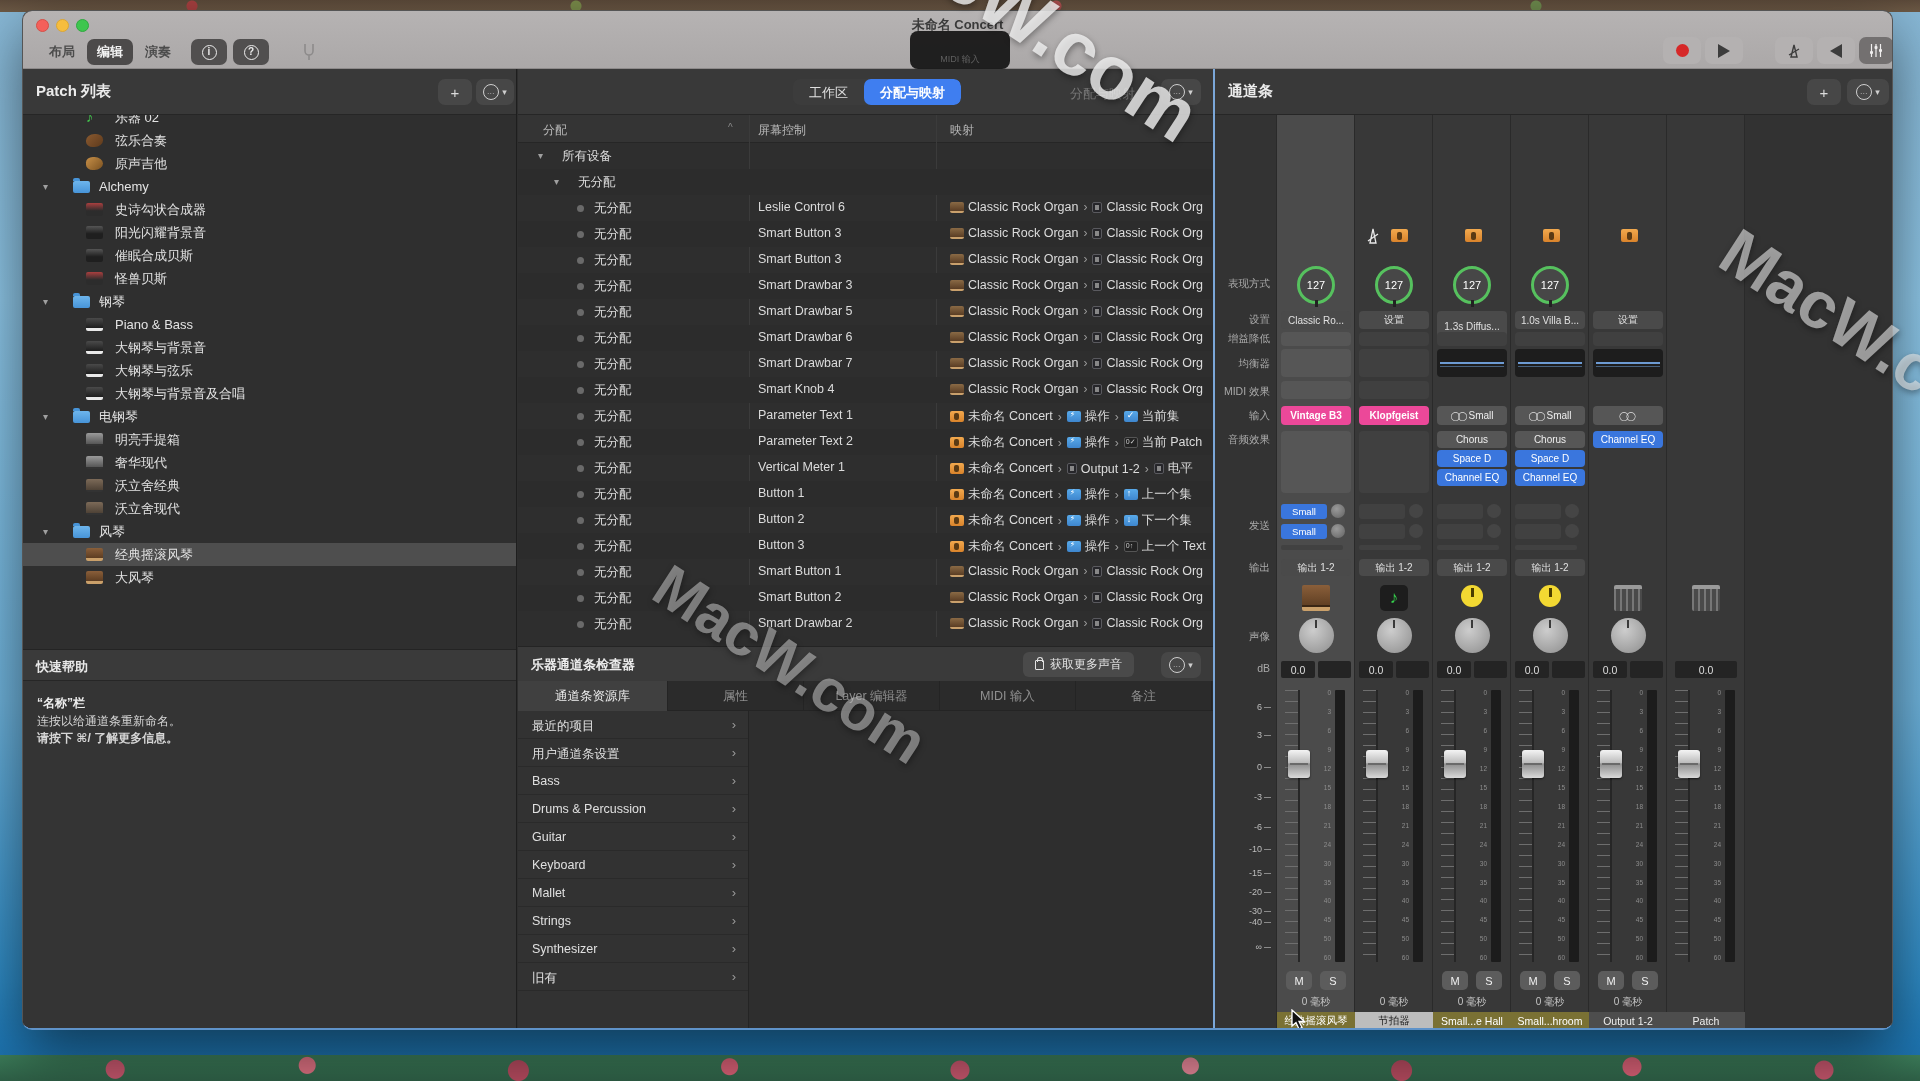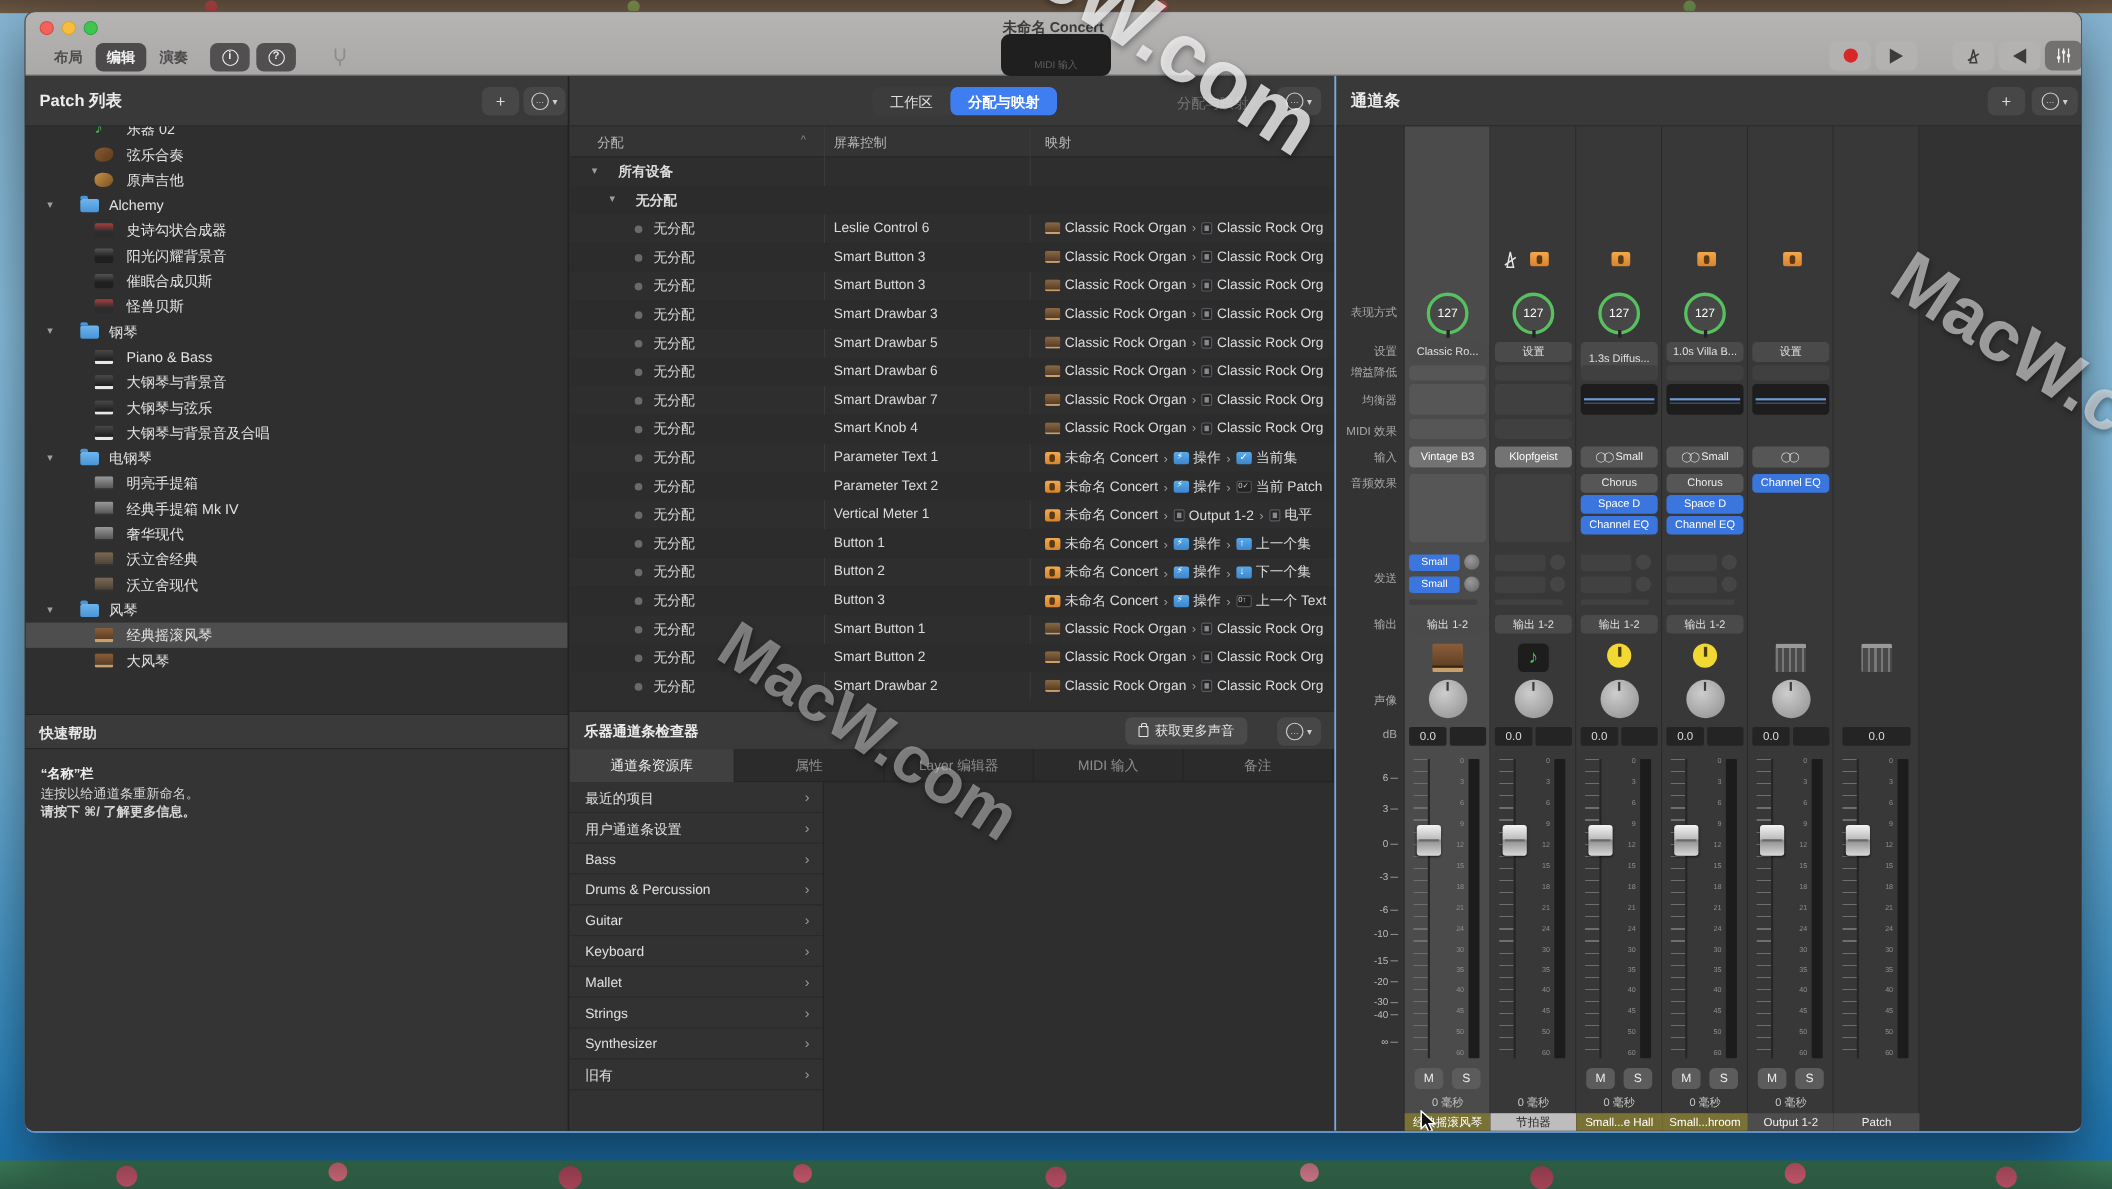--- a/index.html
+++ b/index.html
@@ -94,21 +94,21 @@
   .thead{position:absolute;left:0;right:0;top:46px;height:28px;background:#343434;border-bottom:1px solid #262626;font-size:12px;color:#b9b9b9;}
   .thead .c1{position:absolute;left:25px;top:7px;}
   .thead .sort{position:absolute;left:210px;top:7px;color:#8a8a8a;font-size:10px;}
   .thead .c2{position:absolute;left:240px;top:7px;}
   .thead .c3{position:absolute;left:432px;top:7px;}
   .colsep{position:absolute;top:46px;width:1px;background:#3b3b3b;height:522px;}
   #assign-rows{position:absolute;left:0;right:0;top:74px;}
   .arow{position:relative;height:26px;font-size:12.5px;color:#dcdcdc;}
   .arow:nth-child(even){background:#2c2c2c;}
   .arow .chev{position:absolute;color:#9f9f9f;font-size:10px;top:7px;}
-  .arow .glabel{position:absolute;top:5px;font-weight:bold;}
+  .arow .glabel{position:absolute;top:5px;font-weight:normal;}
   .arow .dot{position:absolute;left:59px;top:10px;width:7px;height:7px;border-radius:50%;background:#6a6a6a;}
   .arow .alabel{position:absolute;left:76px;top:5px;}
   .arow .ctrl{position:absolute;left:240px;top:5px;}
   .arow .map{position:absolute;left:432px;top:5px;right:2px;white-space:nowrap;overflow:hidden;display:flex;align-items:center;}
   .mico{display:inline-block;width:14px;height:11px;border-radius:2px;margin-right:4px;position:relative;flex:none;}
   .mico.organ-mini{background:linear-gradient(#8a6a45,#5a3d24);border-bottom:2px solid #c9a06c;}
   .mico.plugin{background:#26262a;border:1px solid #5a5a5f;width:10px;}
   .mico.plugin::after{content:"";position:absolute;left:2px;top:2px;width:4px;height:5px;background:#888;}
   .mico.concert-folder{background:linear-gradient(#f2a94e,#d9832b);}
   .mico.concert-folder::after{content:"";position:absolute;left:4px;top:2px;width:5px;height:7px;background:#5a3a14;border-radius:2px;}
@@ -142,21 +142,21 @@
 
   
   #strips-body{position:absolute;left:0;right:0;top:46px;bottom:0;background:#323232;}
   .label-col{position:absolute;left:0;top:0;width:62px;bottom:0;background:#333;border-right:1px solid #2a2a2a;}
   .rlab{position:absolute;right:6px;font-size:10.5px;color:#a9a9a9;white-space:nowrap;}
   .strip{position:absolute;top:0;bottom:0;width:78px;background:#383838;border-right:1px solid #2a2a2a;}
   .strip.sel{background:#4b4b4b;}
   .sbox{position:absolute;left:4px;width:70px;background:#4a4a4a;border-radius:4px;color:#e0e0e0;font-size:10px;display:flex;align-items:center;justify-content:center;white-space:nowrap;overflow:hidden;}
   .slot{background:#404040;}
   .strip.sel .slot{background:#565656;}
-  .sbox.green{background:#737373;color:#fff;font-weight:normal;}
+  .sbox.green{background:#ec4899;color:#fff;font-weight:bold;}
   .sbox.blue{background:#3a76dd;color:#fff;}
   .sbox.gray{background:#565656;color:#eee;}
   .eqdisp{background:#1d1d1d !important;}
   .eqdisp::before{content:"";position:absolute;left:3px;right:3px;top:45%;height:2px;background:#6d9bd4;}
   .eqdisp::after{content:"";position:absolute;left:3px;right:3px;top:62%;height:1px;background:#47617f;}
   .knob{position:absolute;left:20px;width:38px;height:38px;border-radius:50%;border:3.5px solid #56c15e;background:#474747;color:#fff;font-size:11px;display:flex;align-items:center;justify-content:center;}
   .knob::after{content:"";position:absolute;left:15px;bottom:-6px;width:3px;height:7px;background:#222;}
   .pan{position:absolute;left:22px;width:35px;height:35px;border-radius:50%;background:radial-gradient(circle at 40% 35%,#cdcdcd,#8d8d8d);}
   .pan::after{content:"";position:absolute;left:16px;top:2px;width:2px;height:8px;background:#3a3a3a;}
   .busic{display:inline-flex;margin-right:4px;letter-spacing:-3px;font-size:9px;color:#ddd;}
@@ -321,24 +321,20 @@
             <span class="chev">▾</span>
             <span class="fold"></span>
             <span class="flabel">电钢琴</span>
           </div>
           <div class="prow">
             <span class="pi ep"></span>
             <span class="ilabel">明亮手提箱</span>
           </div>
           <div class="prow">
             <span class="pi ep"></span>
-            <span class="ilabel">经典手提箱 Mk IV</span>
-          </div>
-          <div class="prow">
-            <span class="pi ep"></span>
             <span class="ilabel">奢华现代</span>
           </div>
           <div class="prow">
             <span class="pi ep2"></span>
             <span class="ilabel">沃立舍经典</span>
           </div>
           <div class="prow">
             <span class="pi ep2"></span>
             <span class="ilabel">沃立舍现代</span>
           </div>

